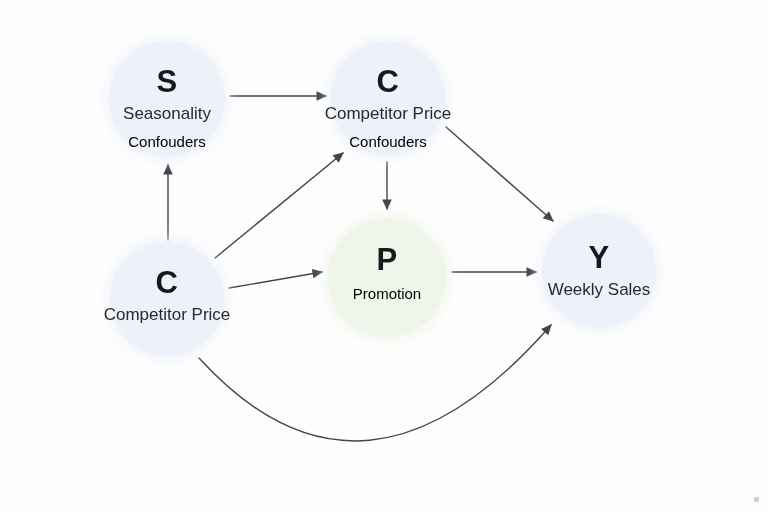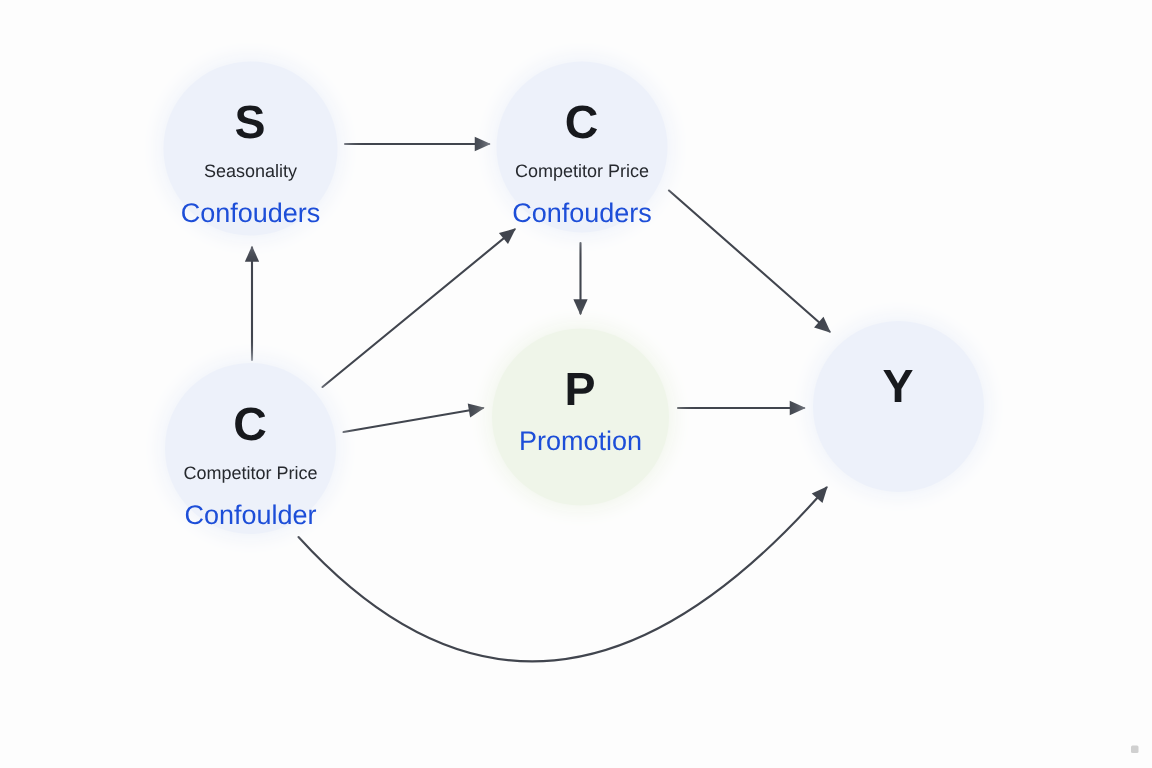--- a/index.html
+++ b/index.html
@@ -40,31 +40,31 @@
   .node-blue  { background: #edf1fa; box-shadow: 0 0 14px 2px #eef2fa; }
   .node-green { background: #eff5e9; box-shadow: 0 0 14px 2px #f0f5ea; }
   .node-letter {
     font-size: 31px;
     font-weight: 700;
     line-height: 36px;
     color: #17191d;
     letter-spacing: 0.5px;
   }
   .node-label {
-    font-size: 12px;
+    font-size: 17px;
     line-height: 24px;
     margin-top: 2px;
     color: #26292e;
     white-space: nowrap;
   }
   .node-sublabel {
-    font-size: 18px;
+    font-size: 15px;
     line-height: 22px;
     margin-top: 5px;
-    color: #1d4ed8;
+    color: #000000;
     white-space: nowrap;
   }
   .node-s      { left: 109px; top:  41px; width: 116px; height: 116px; }
   .node-c-top  { left: 331px; top:  41px; width: 114px; height: 114px; }
   .node-c-left { left: 110px; top: 242px; width: 114px; height: 114px; }
   .node-p      { left: 328px; top: 219px; width: 118px; height: 118px; }
   .node-y      { left: 542px; top: 214px; width: 114px; height: 114px; padding-top: 26px; }
   .watermark-speck {
     position: absolute;
     left: 754px; top: 497px;
@@ -105,27 +105,27 @@
 
   <div class="node node-blue node-c-top" style="background: rgb(237, 241, 250);">
     <div class="node-letter">C</div>
     <div class="node-label">Competitor Price</div>
     <div class="node-sublabel">Confouders</div>
   </div>
 
   <div class="node node-blue node-c-left" style="background: rgb(237, 241, 250);">
     <div class="node-letter">C</div>
     <div class="node-label">Competitor Price</div>
-    <div class="node-sublabel">Confoulder</div>
   </div>
 
   <div class="node node-green node-p" style="background: rgb(239, 245, 233);">
     <div class="node-letter">P</div>
     <div class="node-sublabel">Promotion</div>
   </div>
 
   <div class="node node-blue node-y" style="background: rgb(237, 241, 250);">
     <div class="node-letter">Y</div>
+    <div class="node-label">Weekly Sales</div>
   </div>
 
   <div class="watermark-speck"></div>
 
 </div>
 
 </body></html>

